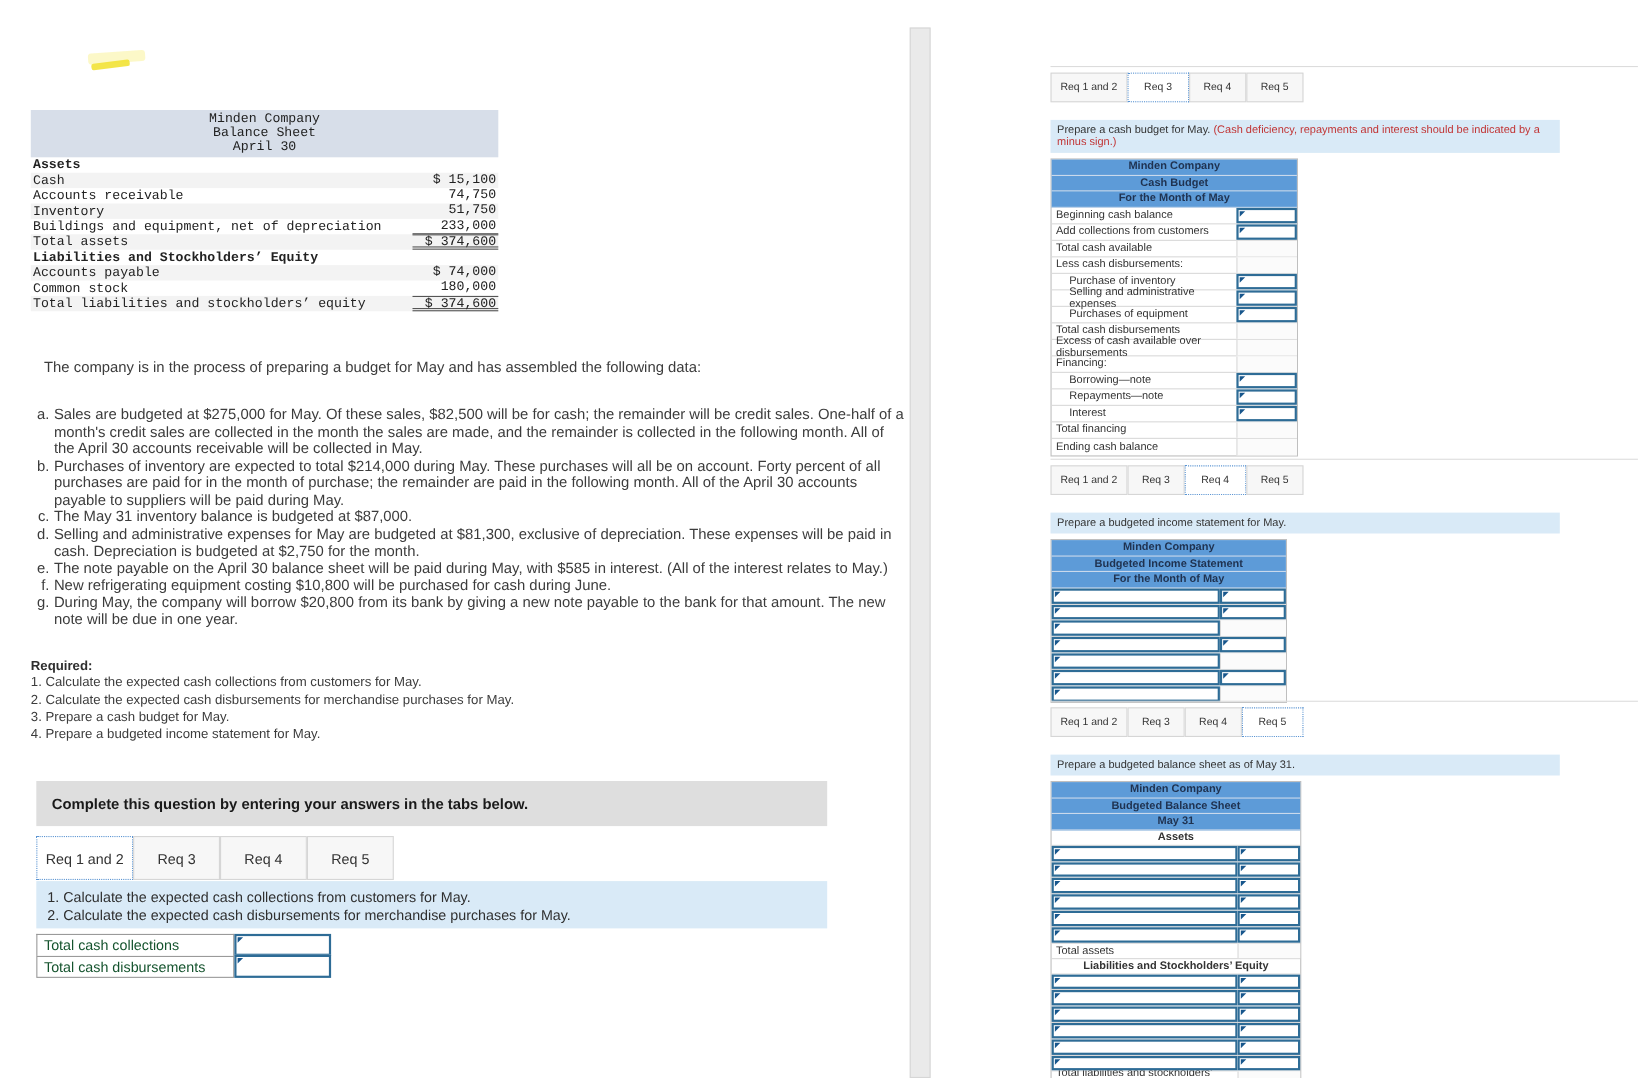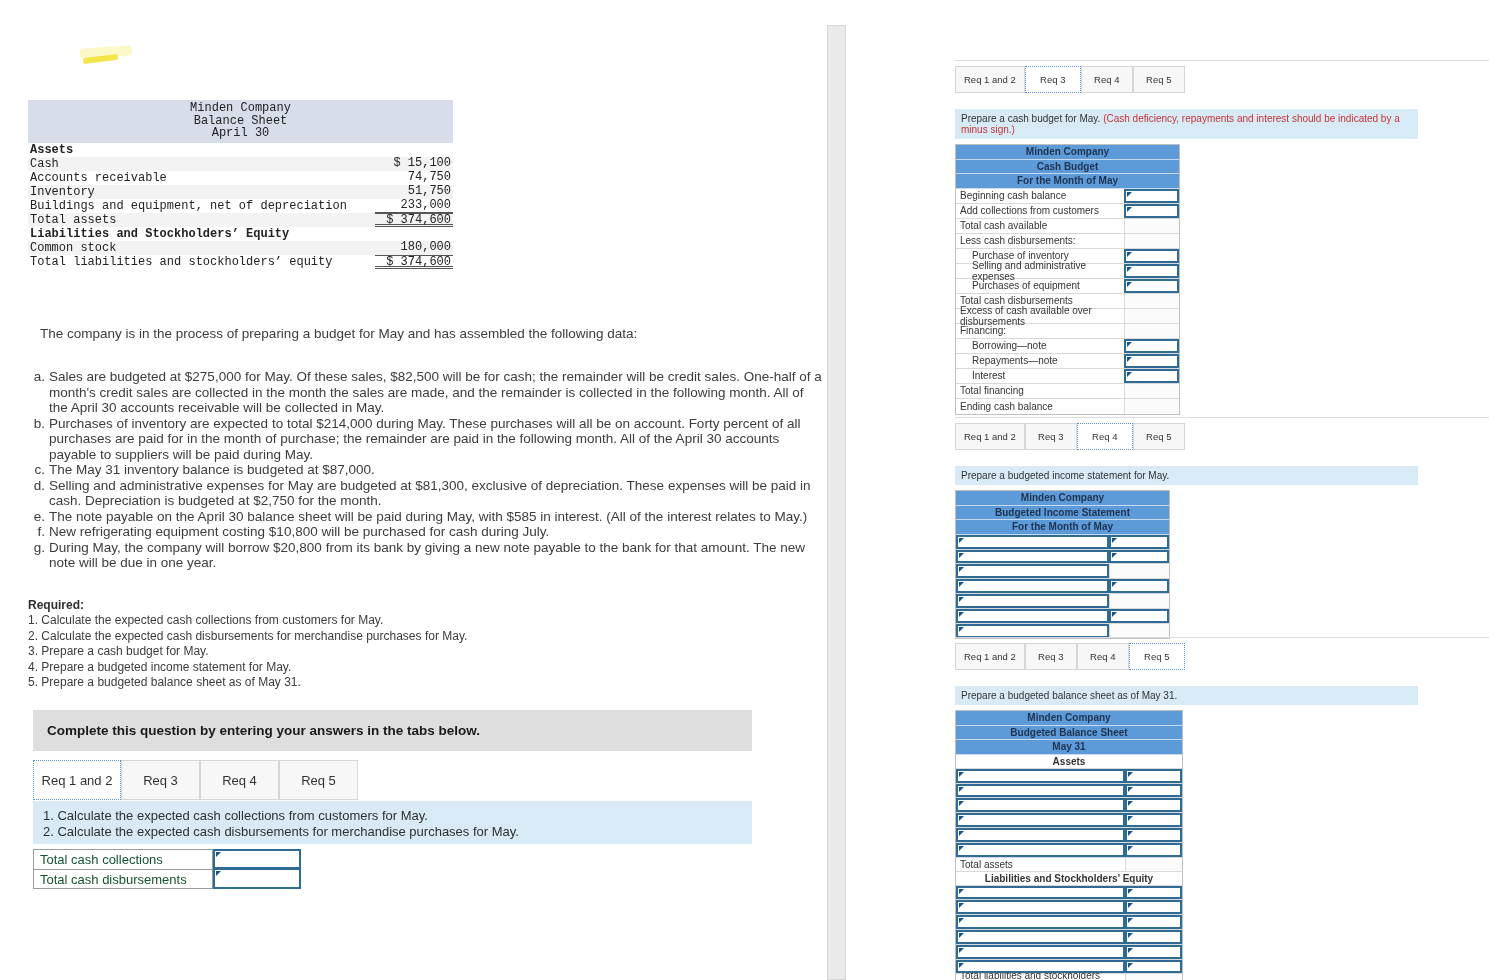--- a/index.html
+++ b/index.html
@@ -134,20 +134,24 @@
         </div>
       <div class="bsrow total">
           <span class="lbl">Total assets</span>
           <span class="val">$ 374,600</span>
         </div>
       <div class="bsrow section">
           <span class="lbl">Liabilities and Stockholders’ Equity</span>
           <span class="val"></span>
         </div>
       <div class="bsrow">
+          <span class="lbl">Accounts payable</span>
+          <span class="val">$ 74,000</span>
+        </div>
+      <div class="bsrow">
           <span class="lbl">Common stock</span>
           <span class="val">180,000</span>
         </div>
       <div class="bsrow total">
           <span class="lbl">Total liabilities and stockholders’ equity</span>
           <span class="val">$ 374,600</span>
         </div>
     </div>
   </div>
 
@@ -169,35 +173,34 @@
     <div class="item">
         <span class="letter">d.</span>
         <span class="txt">Selling and administrative expenses for May are budgeted at $81,300, exclusive of depreciation. These expenses will be paid in cash. Depreciation is budgeted at $2,750 for the month.</span>
       </div>
     <div class="item">
         <span class="letter">e.</span>
         <span class="txt">The note payable on the April 30 balance sheet will be paid during May, with $585 in interest. (All of the interest relates to May.)</span>
       </div>
     <div class="item">
         <span class="letter">f.</span>
-        <span class="txt">New refrigerating equipment costing $10,800 will be purchased for cash during July.</span>
+        <span class="txt">New refrigerating equipment costing $10,800 will be purchased for cash during June.</span>
       </div>
     <div class="item">
         <span class="letter">g.</span>
         <span class="txt">During May, the company will borrow $20,800 from its bank by giving a new note payable to the bank for that amount. The new note will be due in one year.</span>
       </div>
   </div>
 
   <div class="required">
     <div class="rhead">Required:</div>
     <div>1. Calculate the expected cash collections from customers for May.</div>
     <div>2. Calculate the expected cash disbursements for merchandise purchases for May.</div>
     <div>3. Prepare a cash budget for May.</div>
     <div>4. Prepare a budgeted income statement for May.</div>
-    <div>5. Prepare a budgeted balance sheet as of May 31.</div>
   </div>
 
   <div class="graybar">
     <span>Complete this question by entering your answers in the tabs below.</span>
   </div>
 
   <div class="tabbar tabs-left">
     <div class="tab active">Req 1 and 2</div>
     <div class="tab">Req 3</div>
     <div class="tab">Req 4</div>

